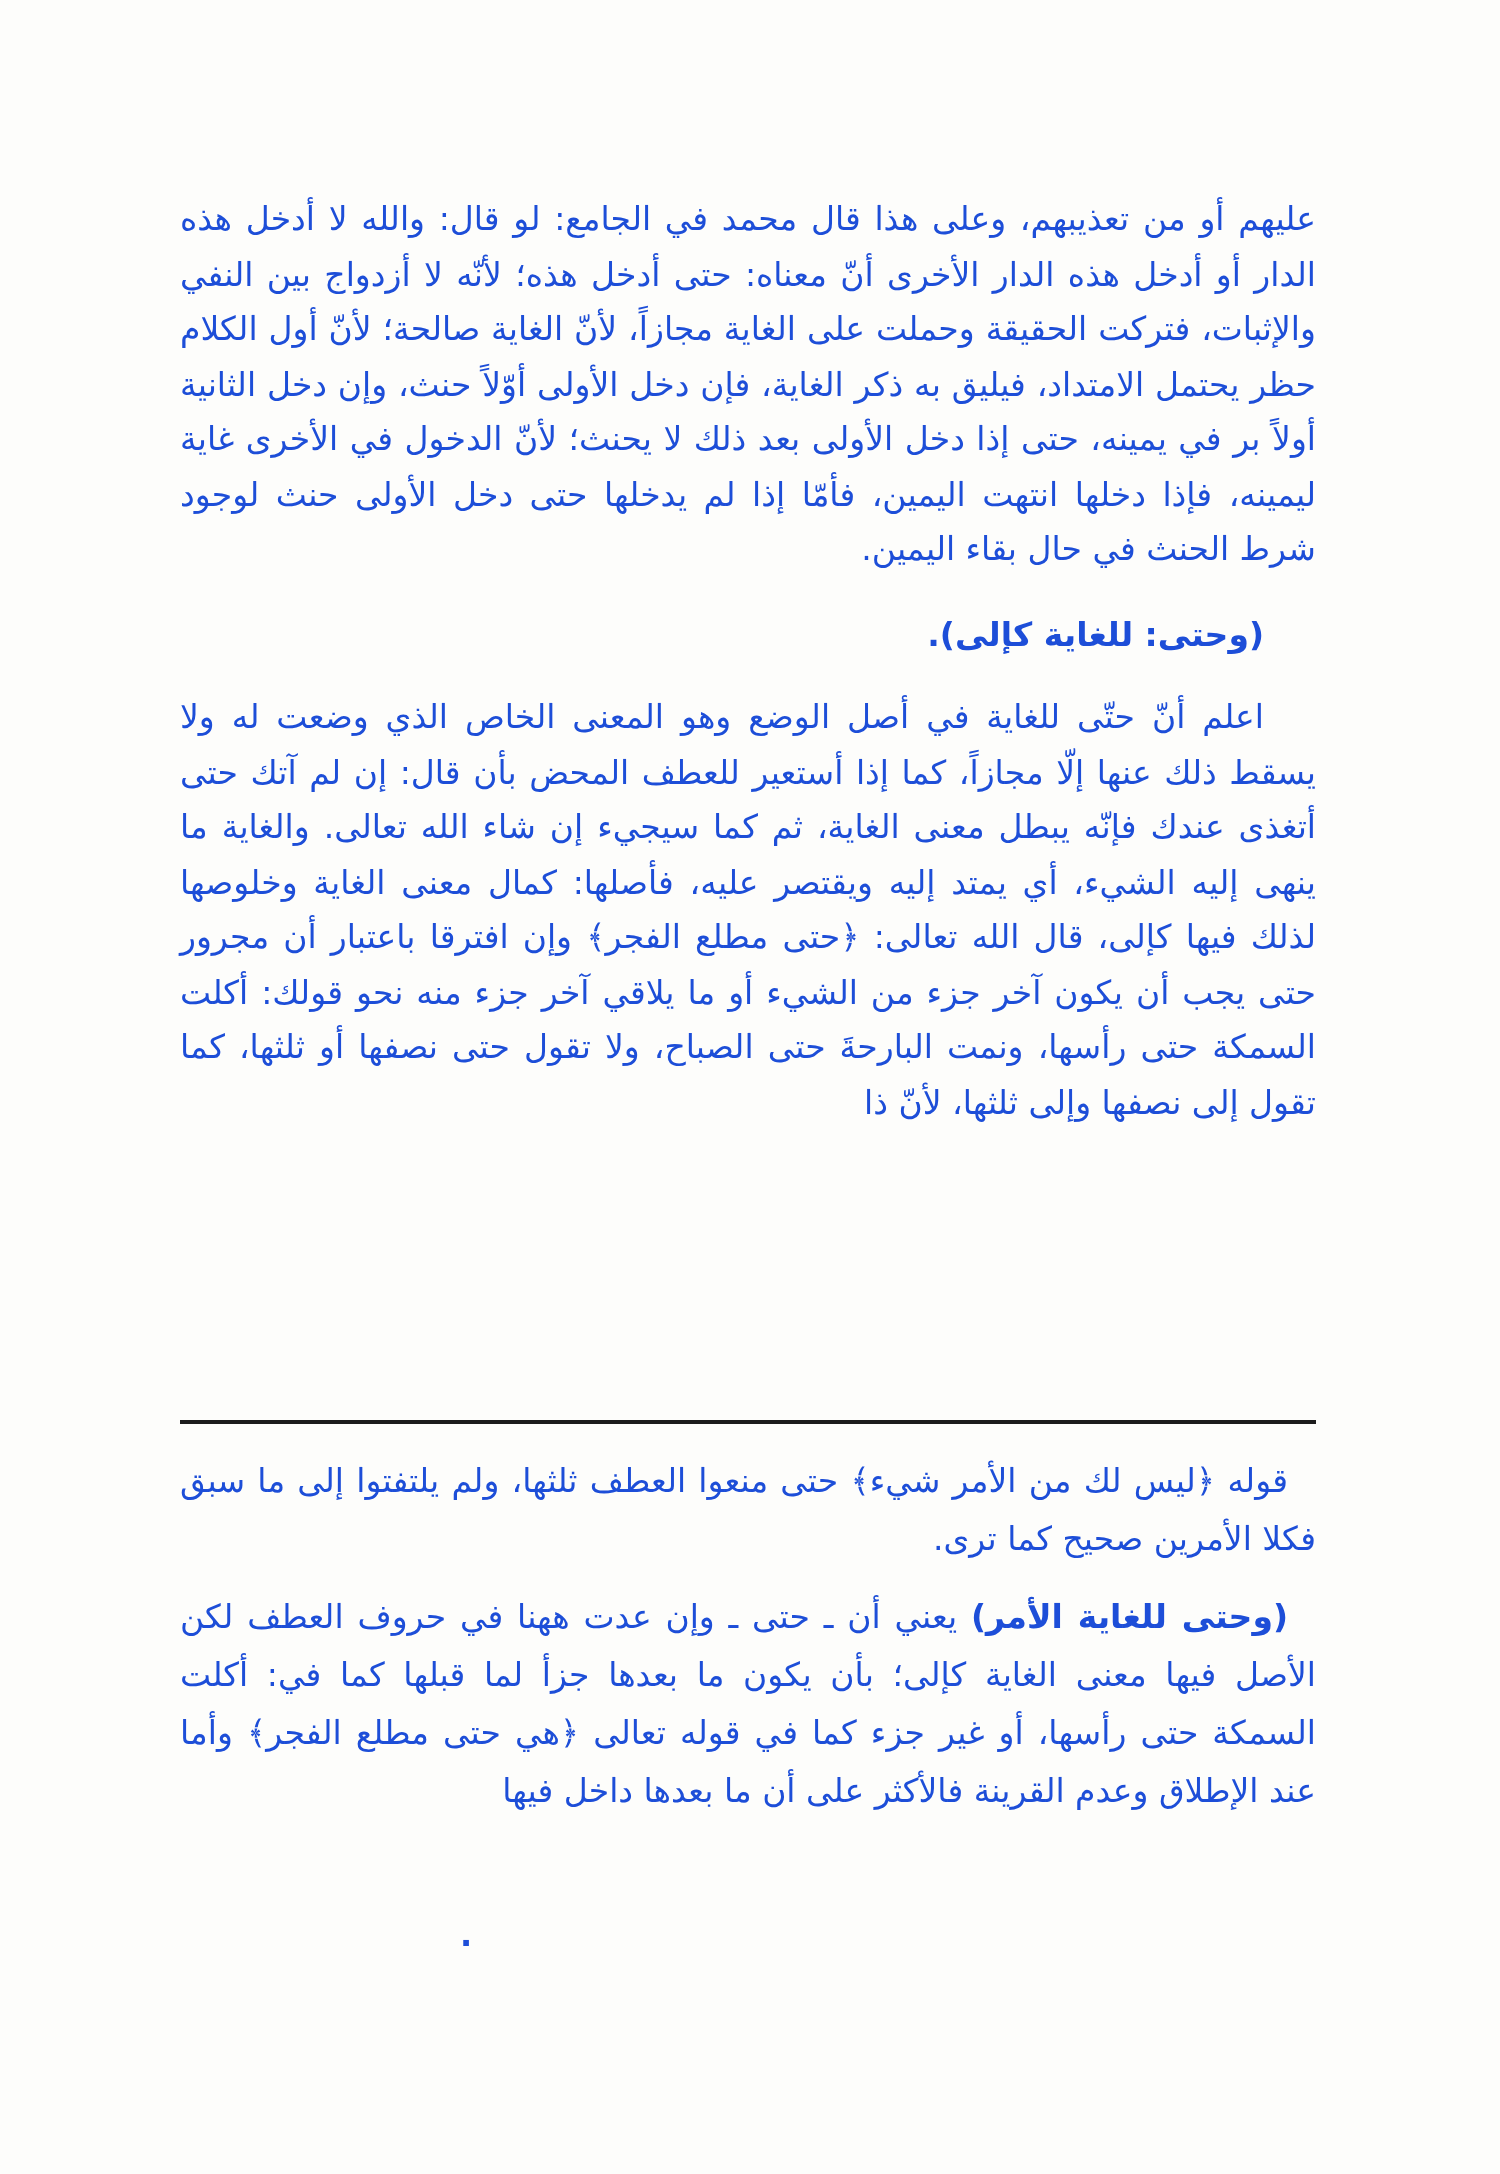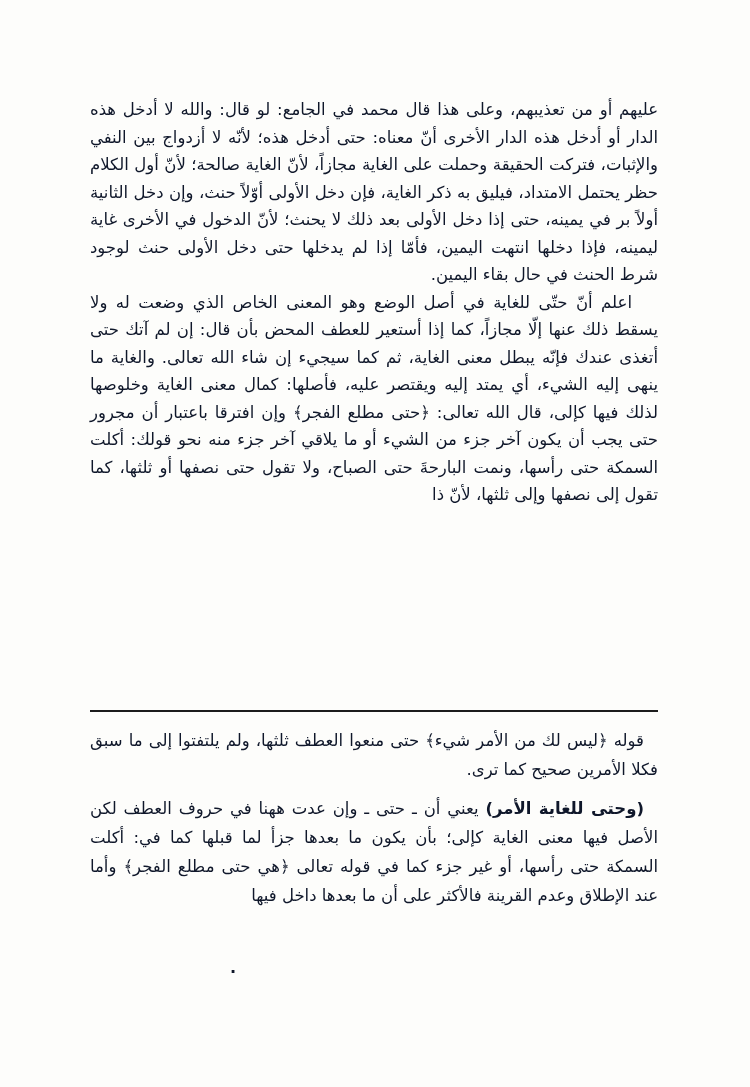--- a/index.html
+++ b/index.html
@@ -8,21 +8,21 @@
     background: #e9e9e9;
   }
   .page {
     position: relative;
     width: 750px;
     height: 1087px;
     margin: 0 auto;
     background: #fdfdfb;
     font-family: "DejaVu Sans", sans-serif;
     direction: rtl;
-    color: #0f172a;
+    color: #1d4ed8;
     overflow: hidden;
   }
   .text-block {
     position: absolute;
     top: 96px;
     right: 92px;
     width: 568px;
     font-size: 16.5px;
     line-height: 27.5px;
     text-align: justify;
@@ -90,20 +90,21 @@
   }
 </style>
 </head>
 <body>
 
 <div class="page">
 
   <div class="text-block">
     <p class="para">عليهم أو من تعذيبهم، وعلى هذا قال محمد في الجامع: لو قال: والله لا أدخل هذه الدار أو أدخل هذه الدار الأخرى أنّ معناه: حتى أدخل هذه؛ لأنّه لا أزدواج بين النفي والإثبات، فتركت الحقيقة وحملت على الغاية مجازاً، لأنّ الغاية صالحة؛ لأنّ أول الكلام حظر يحتمل الامتداد، فيليق به ذكر الغاية، فإن دخل الأولى أوّلاً حنث، وإن دخل الثانية أولاً بر في يمينه، حتى إذا دخل الأولى بعد ذلك لا يحنث؛ لأنّ الدخول في الأخرى غاية ليمينه، فإذا دخلها انتهت اليمين، فأمّا إذا لم يدخلها حتى دخل الأولى حنث لوجود شرط الحنث في حال بقاء اليمين.</p>
 
+    <p class="section-heading">(وحتى: للغاية كإلى).</p>
 
     <p class="para indent">اعلم أنّ حتّى للغاية في أصل الوضع وهو المعنى الخاص الذي وضعت له ولا يسقط ذلك عنها إلّا مجازاً، كما إذا أستعير للعطف المحض بأن قال: إن لم آتك حتى أتغذى عندك فإنّه يبطل معنى الغاية، ثم كما سيجيء إن شاء الله تعالى. والغاية ما ينهى إليه الشيء، أي يمتد إليه ويقتصر عليه، فأصلها: كمال معنى الغاية وخلوصها لذلك فيها كإلى، قال الله تعالى: ﴿حتى مطلع الفجر﴾ وإن افترقا باعتبار أن مجرور حتى يجب أن يكون آخر جزء من الشيء أو ما يلاقي آخر جزء منه نحو قولك: أكلت السمكة حتى رأسها، ونمت البارحةَ حتى الصباح، ولا تقول حتى نصفها أو ثلثها، كما تقول إلى نصفها وإلى ثلثها، لأنّ ذا</p>
   </div>
 
   <div class="footnote-sep"></div>
 
   <div class="footnote-block">
     <p class="para">قوله ﴿ليس لك من الأمر شيء﴾ حتى منعوا العطف ثلثها، ولم يلتفتوا إلى ما سبق فكلا الأمرين صحيح كما ترى.</p>
 
     <p class="para"><span class="fn-lead">(وحتى للغاية الأمر)</span><span> يعني أن ـ حتى ـ وإن عدت ههنا في حروف العطف لكن الأصل فيها معنى الغاية كإلى؛ بأن يكون ما بعدها جزأ لما قبلها كما في: أكلت السمكة حتى رأسها، أو غير جزء كما في قوله تعالى ﴿هي حتى مطلع الفجر﴾ وأما عند الإطلاق وعدم القرينة فالأكثر على أن ما بعدها داخل فيها</span></p>

